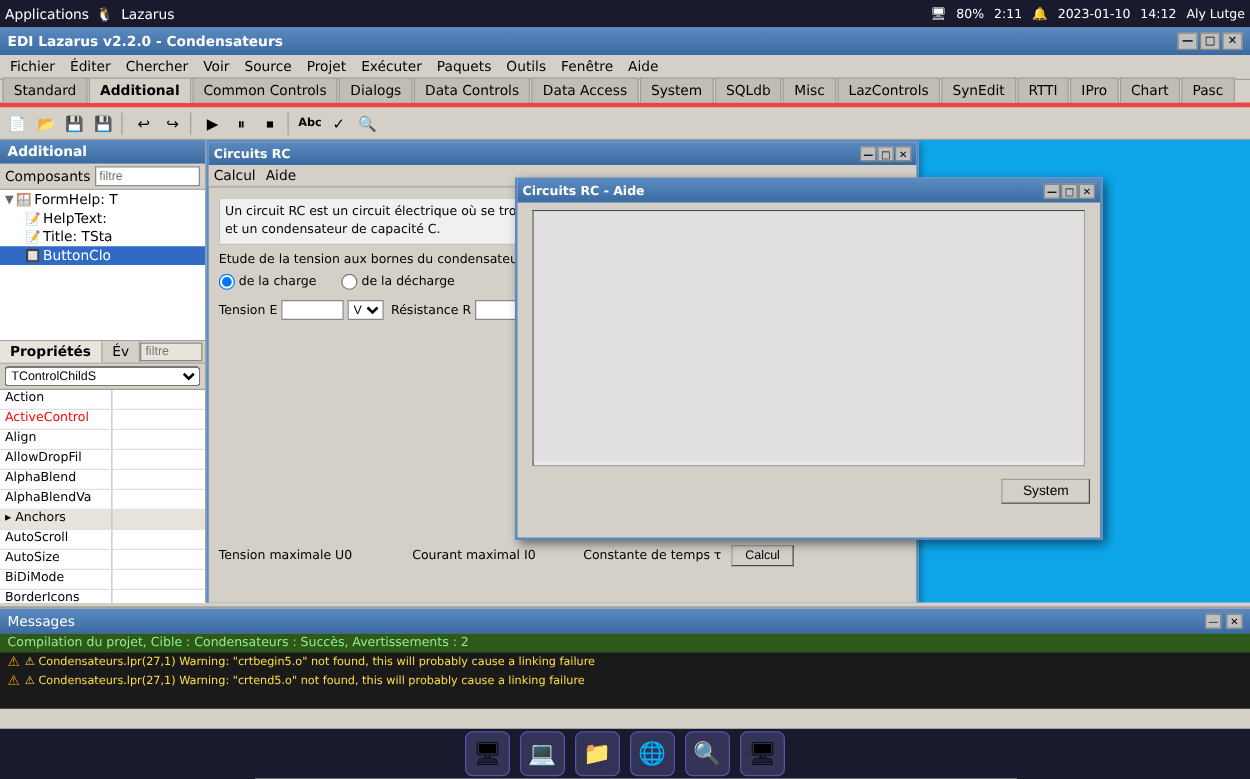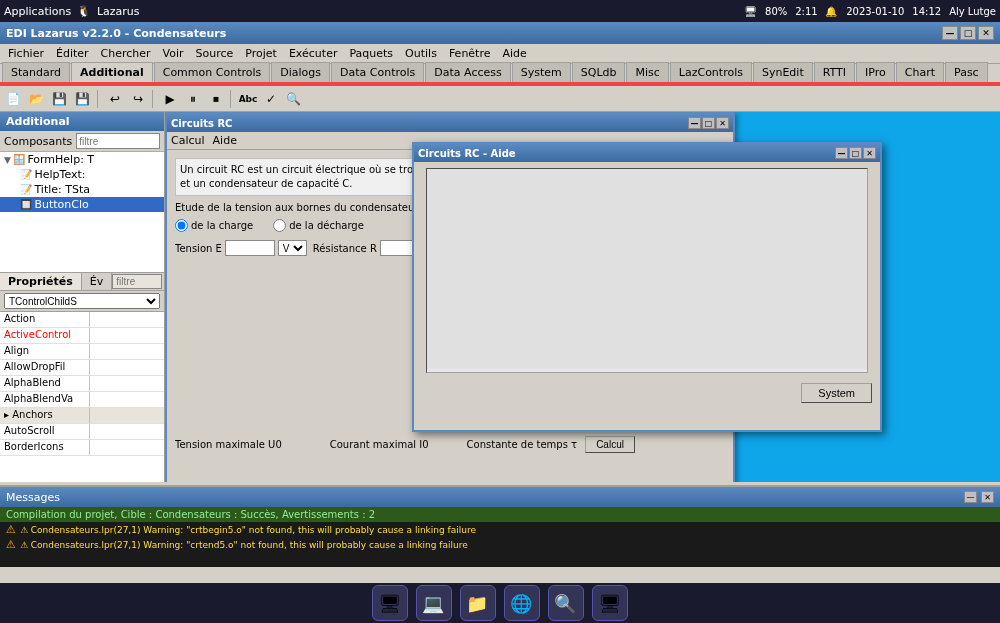--- a/index.html
+++ b/index.html
@@ -607,20 +607,28 @@
         <div class="prop-row">
           <span class="prop-name">AlphaBlendVa</span>
           <span class="prop-value"></span>
         </div>
         <div class="prop-row" style="background:#e8e4dc;">
           <span class="prop-name">▸ Anchors</span>
           <span class="prop-value"></span>
         </div>
         <div class="prop-row">
           <span class="prop-name">AutoScroll</span>
+          <span class="prop-value"></span>
+        </div>
+        <div class="prop-row">
+          <span class="prop-name">AutoSize</span>
+          <span class="prop-value"></span>
+        </div>
+        <div class="prop-row">
+          <span class="prop-name">BiDiMode</span>
           <span class="prop-value"></span>
         </div>
         <div class="prop-row">
           <span class="prop-name">BorderIcons</span>
           <span class="prop-value"></span>
         </div>
 
       </div>
     </div>
   </div>

